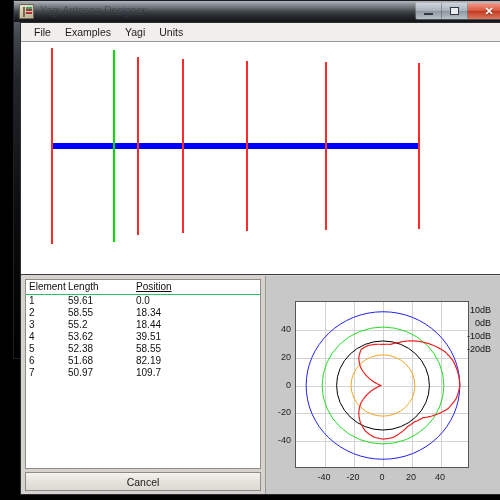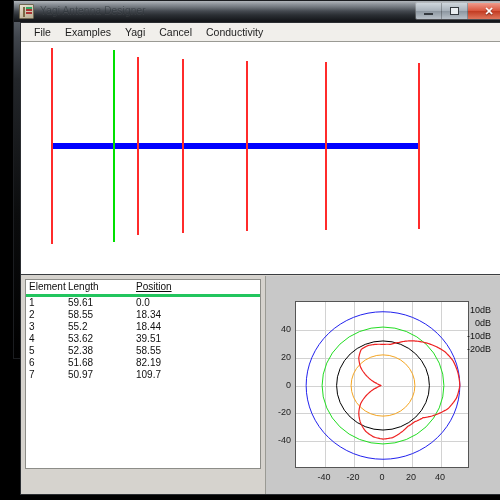--- a/index.html
+++ b/index.html
@@ -166,21 +166,21 @@
     border: 1px solid #8d8d88;
     overflow: hidden;
   }
   .tbl { width: 100%; border-collapse: collapse; }
   .tbl th {
     font-size: 10px;
     font-weight: normal;
     color: #0d0d0d;
     text-align: left;
     padding: 1px 0 2px 0;
-    border-bottom: 3px solid #22c55e;
+    border-bottom: 1px solid #22c55e;
     background: #ffffff;
     white-space: nowrap;
   }
   .tbl td {
     font-size: 10px;
     color: #111;
     padding: 0 0 1px 0;
     white-space: nowrap;
   }
   .col-el  { width: 42px; padding-left: 3px !important; }
@@ -285,22 +285,21 @@
         </div>
       </div>
     </div>
 
     <div class="client">
 
       <div class="menubar">
         <div class="menu-item">File</div>
         <div class="menu-item">Examples</div>
         <div class="menu-item">Yagi</div>
-        <div class="menu-item">Cancel</div>
-        <div class="menu-item">Conductivity</div>
+        <div class="menu-item">Units</div>
       </div>
 
       <div class="antenna-panel" id="antenna-panel">
           <div class="boom" style="left: 30px; width: 367px; top: 101px; background: rgb(0, 0, 255);"></div>
           <div class="elem director" style="left: 30px; top: 6px; height: 196px; background: rgb(255, 43, 43);"></div>
           <div class="elem driven" style="left: 92px; top: 8px; height: 192px; background: rgb(0, 224, 0);"></div>
           <div class="elem director" style="left: 116px; top: 15px; height: 178px; background: rgb(255, 43, 43);"></div>
           <div class="elem director" style="left: 161px; top: 17px; height: 174px; background: rgb(255, 43, 43);"></div>
           <div class="elem director" style="left: 225px; top: 19px; height: 170px; background: rgb(255, 43, 43);"></div>
           <div class="elem director" style="left: 304px; top: 20px; height: 168px; background: rgb(255, 43, 43);"></div>
@@ -351,20 +350,21 @@
                     <td class="cell-pos">82.19</td>
                   </tr>
                   <tr>
                     <td class="col-el">7</td>
                     <td class="cell-len">50.97</td>
                     <td class="cell-pos">109.7</td>
                   </tr>
                 </tbody>
             </table>
           </div>
+          <div class="cancel-btn">Cancel</div>
         </div>
 
         <div class="right-pane">
           <div class="plot-box" id="plot-box">
               <div class="grid-v" style="left: 29px;"></div>
               <div class="grid-v" style="left: 58px;"></div>
               <div class="grid-v" style="left: 87px;"></div>
               <div class="grid-v" style="left: 116px;"></div>
               <div class="grid-v" style="left: 145px;"></div>
               <div class="grid-h" style="top: 27.8333px;"></div>

